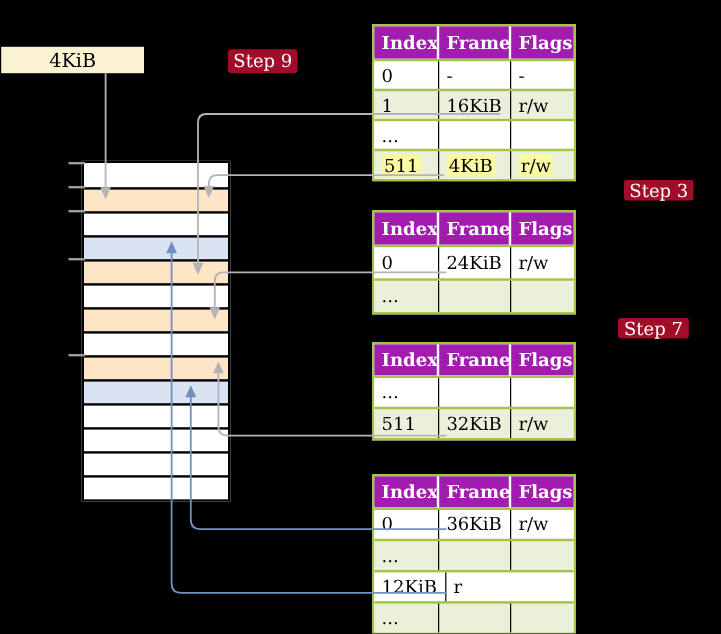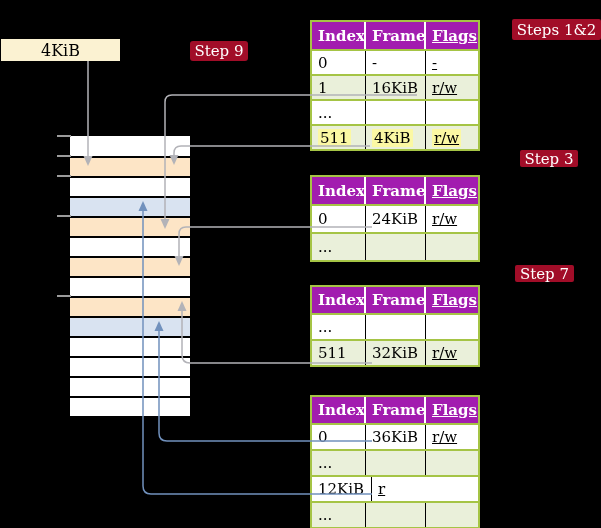--- a/index.html
+++ b/index.html
@@ -56,21 +56,21 @@
   .td{
     color:#000;font-size:15px;box-sizing:border-box;padding-left:6px;
     display:flex;align-items:center;border-right:1px solid #000;
     overflow:hidden;white-space:nowrap;
   }
   .td:last-child{border-right:none;}
   .trow:nth-child(odd){background:#eaf0da;}   
   .trow:nth-child(even){background:#ffffff;}
   .c-index{width:54px;}
   .c-frame{width:60px;}
-  .c-flags{width:52px;text-decoration:underline;}
+  .c-flags{width:52px;}
   .t1 .th{height:27px;} .t1 .trow{height:25px;}
   .t2 .th{height:27px;} .t2 .trow{height:28px;}
   .t3 .th{height:26px;} .t3 .trow{height:26px;}
   .t4 .th{height:26px;} .t4 .trow{height:26px;}
   .t1{top:20px;} .t2{top:175px;} .t3{top:285px;} .t4{top:395px;}
 
   .hl{background:#fbf8a3;padding:0 2px;}
 
   
   .overlay{position:absolute;left:0;top:0;z-index:10;pointer-events:none;}
@@ -79,23 +79,20 @@
 <body>
 
 <div class="canvas">
 
   <div class="kib-box">
     <span>4KiB</span>
   </div>
 
   <div class="step-label step0">
     <span>Step 9</span>
-  </div>
-  <div class="step-label steps12">
-    <span>Steps 1&amp;2</span>
   </div>
   <div class="step-label step3">
     <span>Step 3</span>
   </div>
   <div class="step-label step4">
     <span>Step 7</span>
   </div>
 
   <div class="memory">
     <div class="mrow" data-color="white"></div>

